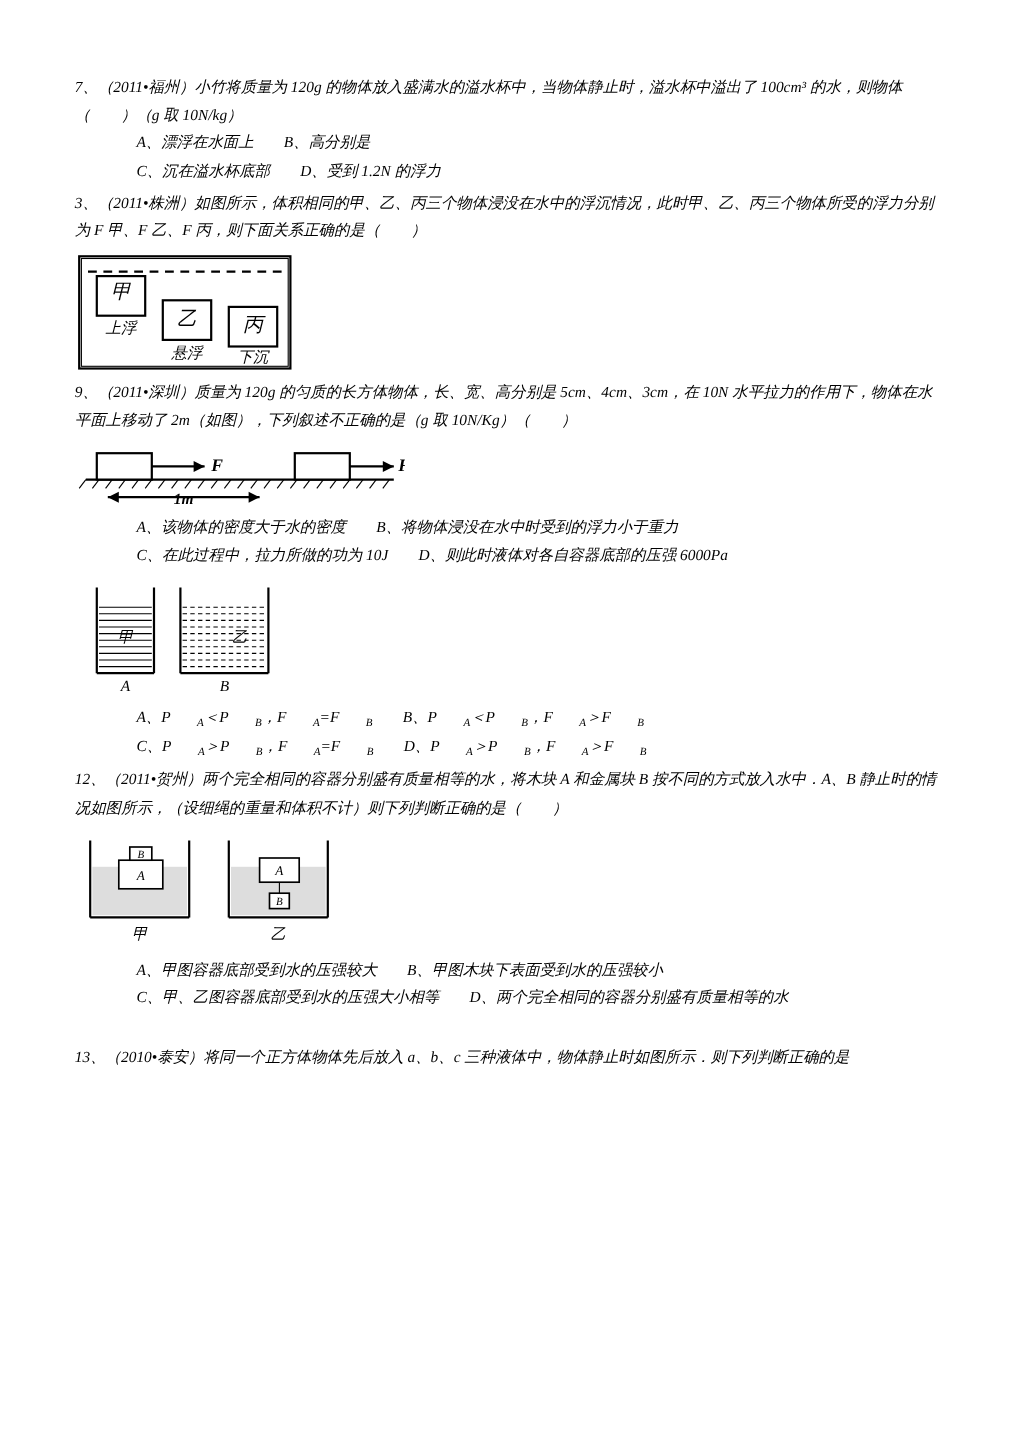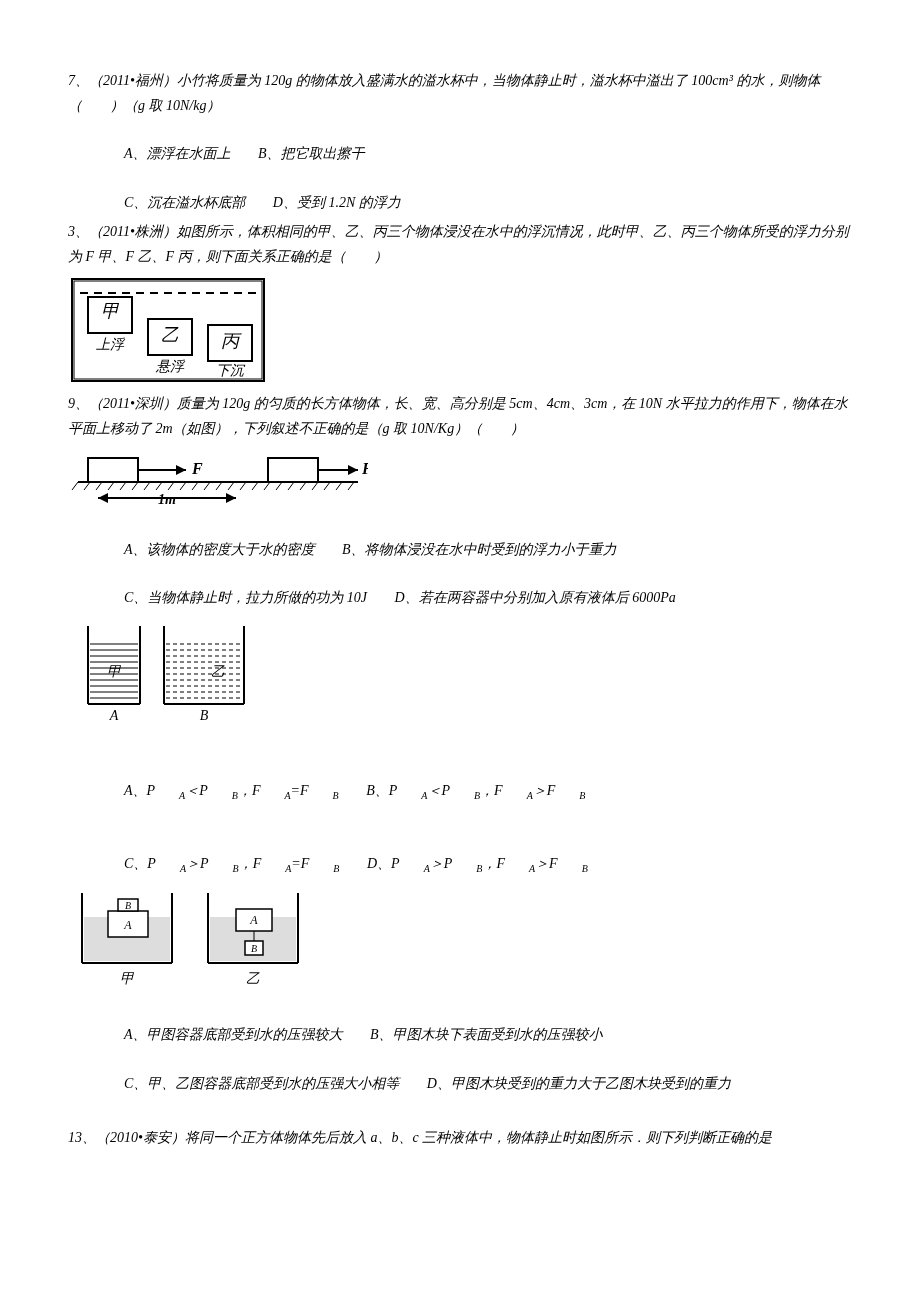--- a/index.html
+++ b/index.html
@@ -8,36 +8,36 @@
     font-family: "SimSun", "宋体", serif;
     font-size: 14px;
     line-height: 1.8;
     color: #000;
     width: 920px;
     box-sizing: border-box;
     background: #fff;
   }
   .question { margin-bottom: 4px; font-style: italic; }
   .opts { padding-left: 56px; }
-  .opts span { display: inline-block; margin-right: 24px; margin-top: 23px; }
+  .opts span { display: inline-block; margin-right: 24px; }
   .fig { margin: 6px 0 6px 0; }
   .fig svg { display: block; }
   sub { font-size: 10px; }
 </style>
 </head>
 <body>
 
 
 
 
 <div class="question">
   <div>7、（2011•福州）小竹将质量为 120g 的物体放入盛满水的溢水杯中，当物体静止时，溢水杯中溢出了 100cm³ 的水，则物体（　　）（g 取 10N/kg）</div>
   <div class="opts">
     <span>A、漂浮在水面上</span>
-    <span>B、把它取出擦干</span><br>
+    <span>B、高分别是</span><br>
     <span>C、沉在溢水杯底部</span>
     <span>D、受到 1.2N 的浮力</span>
   </div>
 </div>
 
 
 <div class="question">
   <div>3、（2011•株洲）如图所示，体积相同的甲、乙、丙三个物体浸没在水中的浮沉情况，此时甲、乙、丙三个物体所受的浮力分别为 F 甲、F 乙、F 丙，则下面关系正确的是（　　）</div>
   <div class="fig">
     <svg width="200" height="110" viewBox="0 0 200 110">
@@ -109,22 +109,22 @@
 
       <line x1="30" y1="50" x2="168" y2="50" stroke="#000" stroke-width="2"></line>
       <polygon points="30,50 40,45 40,55" fill="#000"></polygon>
       <polygon points="168,50 158,45 158,55" fill="#000"></polygon>
       <text x="99" y="56" font-size="14" text-anchor="middle" font-family="serif" font-weight="bold">1m</text>
     </svg>
   </div>
   <div class="opts">
     <span>A、该物体的密度大于水的密度</span>
     <span>B、将物体浸没在水中时受到的浮力小于重力</span><br>
-    <span>C、当物体静止时，拉力所做的功为 10J</span>
-    <span>D、若在两容器中分别加入原有液体后 6000Pa</span>
+    <span>C、在此过程中，拉力所做的功为 10J</span>
+    <span>D、则此时液体对各自容器底部的压强 6000Pa</span>
   </div>
 </div>
 
 
 <div class="question">
   <div class="fig">
     <svg width="190" height="110" viewBox="0 0 190 110">
 
       <line x1="20" y1="10" x2="20" y2="88" stroke="#000" stroke-width="2"></line>
       <line x1="20" y1="88" x2="72" y2="88" stroke="#000" stroke-width="2"></line>
@@ -170,20 +170,21 @@
     <span><span>D、P</span><sub>A</sub><span>＞P</span><sub>B</sub><span>，F</span><sub>A</sub><span>＞F</span><sub>B</sub></span>
   </div>
 </div>
 
 
 <div class="question">
 </div>
 
 
 <div class="question">
+  <div>12、（2011•贺州）两个完全相同的容器分别盛有质量相等的水，将木块 A 和金属块 B 按不同的方式放入水中．A、B 静止时的情况如图所示，（设细绳的重量和体积不计）则下列判断正确的是（　　）</div>
   <div class="fig">
     <svg width="250" height="110" viewBox="0 0 250 110">
 
       <line x1="14" y1="10" x2="14" y2="80" stroke="#000" stroke-width="2"></line>
       <line x1="14" y1="80" x2="104" y2="80" stroke="#000" stroke-width="2"></line>
       <line x1="104" y1="10" x2="104" y2="80" stroke="#000" stroke-width="2"></line>
 
       <rect x="16" y="34" width="86" height="44" fill="#ddd"></rect>
 
       <rect x="40" y="28" width="40" height="26" fill="#fff" stroke="#000" stroke-width="1.5"></rect>
@@ -202,21 +203,21 @@
       <line x1="186" y1="48" x2="186" y2="58" stroke="#000" stroke-width="1"></line>
       <rect x="177" y="58" width="18" height="14" fill="#fff" stroke="#000" stroke-width="1.5"></rect>
       <text x="186" y="69" font-size="10" text-anchor="middle">B</text>
       <text x="185" y="100" font-size="14" text-anchor="middle" font-family="SimSun">乙</text>
     </svg>
   </div>
   <div class="opts">
     <span>A、甲图容器底部受到水的压强较大</span>
     <span>B、甲图木块下表面受到水的压强较小</span><br>
     <span>C、甲、乙图容器底部受到水的压强大小相等</span>
-    <span>D、甲图木块受到的重力大于乙图木块受到的重力</span>
+    <span>D、两个完全相同的容器分别盛有质量相等的水</span>
   </div>
 </div>
 
 <br>
 
 
 <div class="question">
   <div>13、（2010•泰安）将同一个正方体物体先后放入 a、b、c 三种液体中，物体静止时如图所示．则下列判断正确的是</div>
 </div>
 

